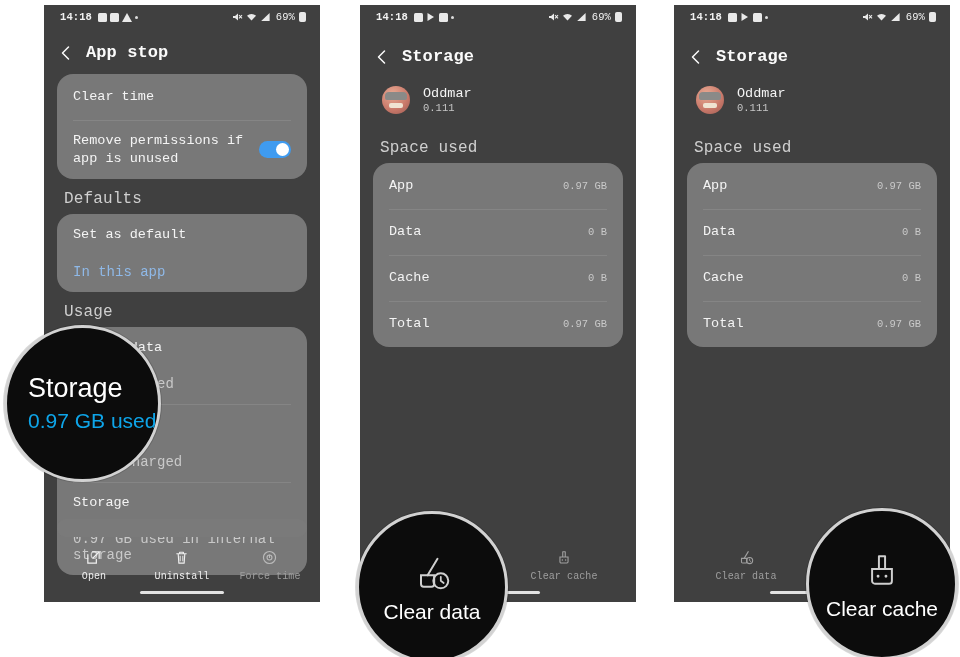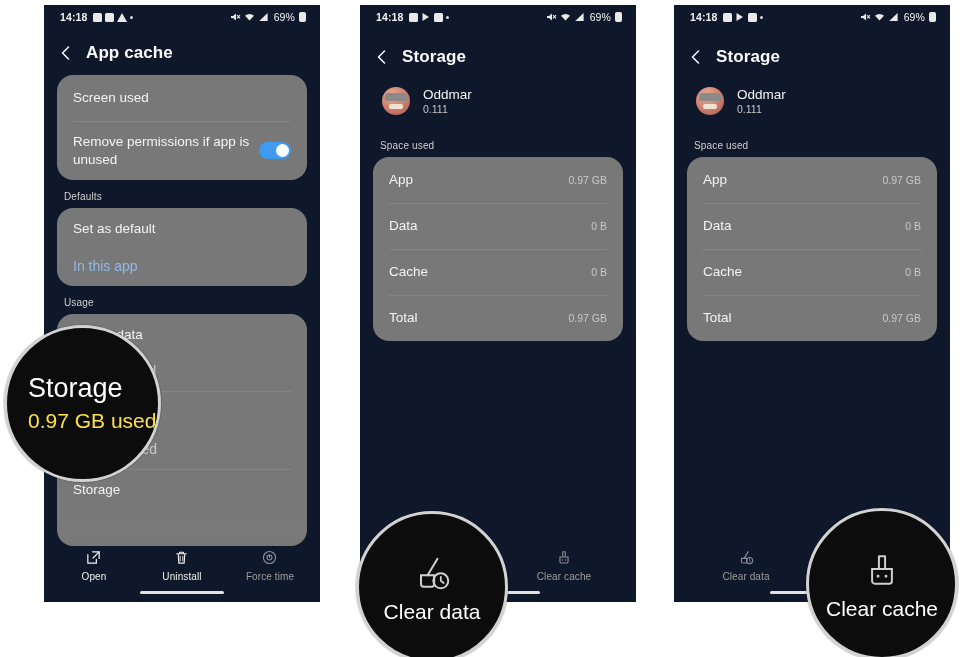--- a/index.html
+++ b/index.html
@@ -10,23 +10,24 @@
     overflow: hidden;
   }
   .stage { position: relative; width: 960px; height: 657px; background: #fff; }
 
   
   .phone {
     position: absolute;
     top: 5px;
     width: 276px;
     height: 597px;
-    background: #0f172a;
+    background: #404040;
     overflow: hidden;
     color: #ffffff;
+    font-family: Liberation Mono, monospace;
   }
   #phone1 { left: 44px; }
   #phone2 { left: 360px; }
   #phone3 { left: 674px; }
 
   
   .statusbar {
     height: 24px;
     display: flex;
     align-items: center;
@@ -63,21 +64,21 @@
     gap: 12px;
   }
   .back-chevron { width: 16px; height: 16px; flex: 0 0 auto; }
   .appbar-title { font-size: 17px; font-weight: 700; color: #fbfbfb; letter-spacing: .1px; }
   .appbar.small { padding-top: 18px; }
 
   
   .body { position: relative; padding: 0 13px; }
 
   .section-label {
-    font-size: 10px;
+    font-size: 16px;
     color: #cfcfcf;
     padding: 11px 7px 6px 7px;
     letter-spacing: .15px;
   }
 
   .card {
     background: #787878;
     border-radius: 16px;
     overflow: hidden;
   }
@@ -171,21 +172,21 @@
     border-radius: 50%;
     background: #0c0c0c;
     border: 3px solid #d2d2d2;
     box-shadow: 0 0 0 1px rgba(0,0,0,0.15);
     display: flex; flex-direction: column;
     align-items: center; justify-content: center;
     overflow: hidden;
     z-index: 40;
   }
   .mag-title { color: #ffffff; font-weight: 400; white-space: nowrap; }
-  .mag-sub { color: #fde047; white-space: nowrap; }
+  .mag-sub { color: #0ea5e9; white-space: nowrap; }
   .mag-icon { margin-bottom: 2px; }
 
   
   #mag1 {
     left: 4px; top: 325px; width: 157px; height: 157px;
     align-items: flex-start; padding-left: 21px;
   }
   #mag1 .mag-title { font-size: 27px; line-height: 1.05; }
   #mag1 .mag-sub { font-size: 21px; margin-top: 6px; }
 
@@ -229,29 +230,29 @@
         </svg>
         <span class="sb-pct">69%</span>
         <span class="sb-batt"></span>
       </div>
     </div>
 
     <div class="appbar">
       <svg class="back-chevron" viewBox="0 0 16 16">
         <path d="M10.5 2 4.5 8l6 6" stroke="#fbfbfb" stroke-width="1.5" fill="none" stroke-linecap="round" stroke-linejoin="round"></path>
       </svg>
-      <span class="appbar-title">App cache</span>
+      <span class="appbar-title">App stop</span>
     </div>
 
     <div class="body">
 
       <div class="card">
         <div class="row">
           <div class="row-left">
-            <div class="row-title">Screen used</div>
+            <div class="row-title">Clear time</div>
           </div>
         </div>
         <div class="row">
           <div class="row-left" style="max-width:188px">
             <div class="row-title">Remove permissions if app is unused</div>
           </div>
           <div class="toggle"></div>
         </div>
       </div>
 

